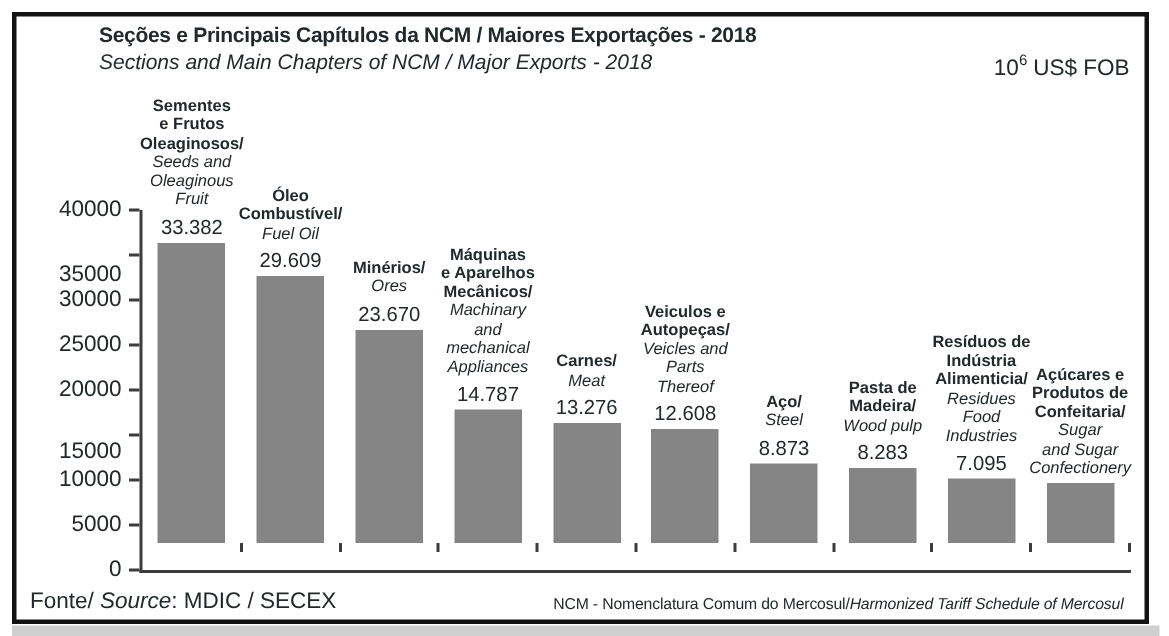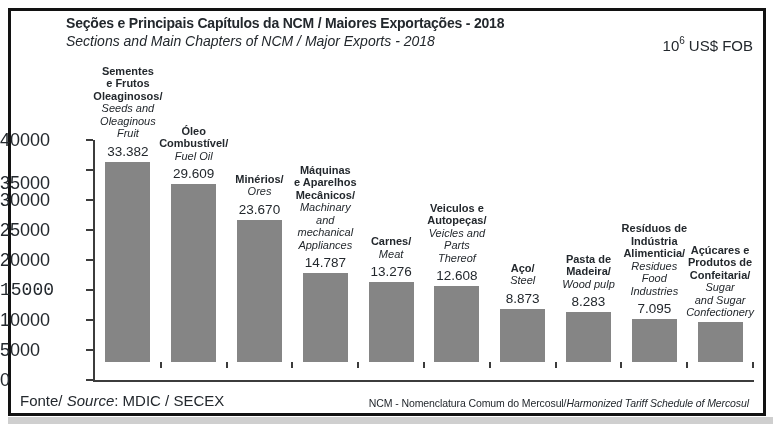--- a/index.html
+++ b/index.html
@@ -12,21 +12,21 @@
     border:3px solid #121212;background:#ffffff;box-sizing:content-box;
   }
   .page-strip{position:absolute;left:8px;top:417px;width:765px;height:7px;background:#cfcfcf;}
   .title{position:absolute;left:66px;top:15px;font-size:14px;font-weight:bold;letter-spacing:-0.2px;white-space:nowrap;}
   .subtitle{position:absolute;left:66px;top:33px;font-size:14px;font-style:italic;white-space:nowrap;}
   .unit{position:absolute;right:26px;top:36px;font-size:15px;white-space:nowrap;}
   .unit sup{font-size:10px;position:relative;top:-1px;}
   .unit .suffix{margin-left:4px;}
 
   .y-axis{position:absolute;left:0;top:140px;width:93px;height:241px;}
-  .y-label{position:absolute;left:0;width:81px;font-size:18px;line-height:16px;height:16px;}
+  .y-label{position:absolute;left:0;width:81px;text-align:right;font-size:15px;line-height:16px;height:16px;}
   .y-tick{position:absolute;left:86px;width:7px;height:2px;background:#3c3c3c;}
   .axis-y{position:absolute;left:93px;top:140px;width:2px;height:242px;background:#3c3c3c;}
   .axis-x{position:absolute;left:93px;top:380px;width:661px;height:2px;background:#3c3c3c;}
 
   .plot-area{position:absolute;left:95px;top:122px;width:658px;height:240px;overflow:visible;}
   .bar{position:absolute;bottom:0;width:45px;background:#858585;}
   .x-tick{position:absolute;top:240px;width:2px;height:6px;background:#3c3c3c;}
   .lbl{position:absolute;width:104px;text-align:center;font-size:11px;line-height:12.5px;}
   .lbl .pt{font-weight:bold;}
   .lbl .en{font-style:italic;}
@@ -44,21 +44,21 @@
 <div class="subtitle">Sections and Main Chapters of NCM / Major Exports - 2018</div>
 <div class="unit"><span>10</span><sup>6</sup><span class="suffix">US$ FOB</span></div>
 
 <div class="y-axis">
     <div class="y-label" style="top: 232px;">0</div>
     <div class="y-tick" style="top: 239px;"></div>
     <div class="y-label" style="top: 202px;">5000</div>
     <div class="y-tick" style="top: 209px;"></div>
     <div class="y-label" style="top: 172px;">10000</div>
     <div class="y-tick" style="top: 179px;"></div>
-    <div class="y-label" style="top: 142px; font-family: Liberation Mono, monospace;">15000</div>
+    <div class="y-label" style="top: 153px;">15000</div>
     <div class="y-tick" style="top: 149px;"></div>
     <div class="y-label" style="top: 112px;">20000</div>
     <div class="y-tick" style="top: 119px;"></div>
     <div class="y-label" style="top: 82px;">25000</div>
     <div class="y-tick" style="top: 89px;"></div>
     <div class="y-label" style="top: 52px;">30000</div>
     <div class="y-tick" style="top: 59px;"></div>
     <div class="y-label" style="top: 22px; margin-top: 13px;">35000</div>
     <div class="y-tick" style="top: 29px;"></div>
     <div class="y-label" style="top: -8px;">40000</div>

